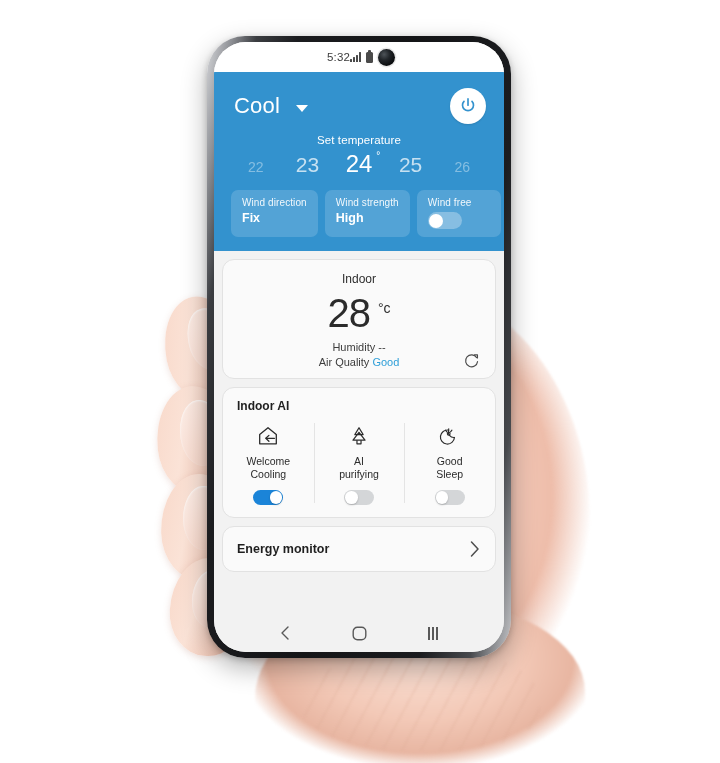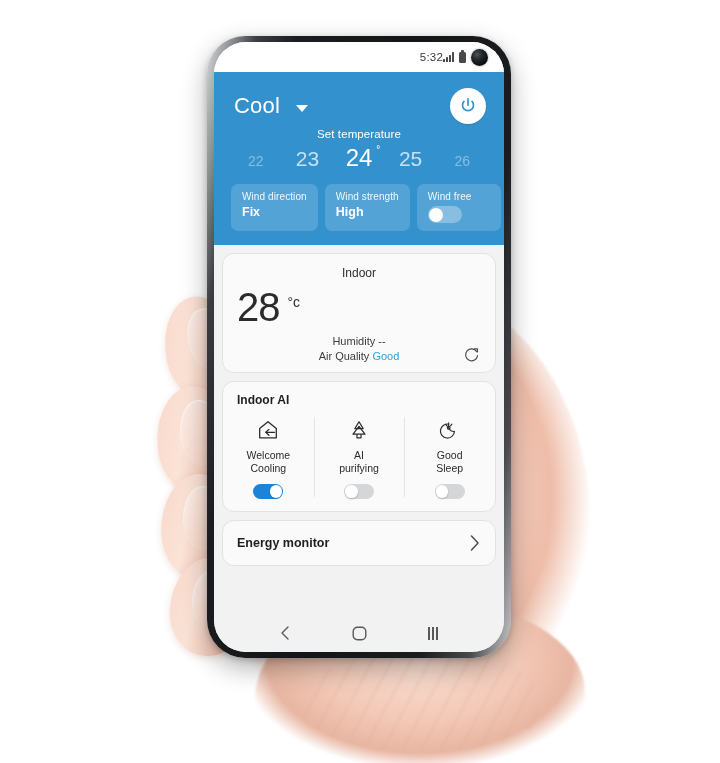--- a/index.html
+++ b/index.html
@@ -100,21 +100,21 @@
     display: flex;
     flex-direction: column;
   }
 
   
   .statusbar {
     height: 30px;
     background: #ffffff;
     display: flex;
     align-items: center;
-    justify-content: flex-end;
+    justify-content: center;
     padding: 0 16px 0 20px;
     flex: 0 0 auto;
     position: relative;
   }
   .status-time { font-size: 11.5px; color: #3b3b3b; letter-spacing: .2px; }
   .status-right { display: flex; align-items: center; gap: 5px; }
 
   .signal { display: flex; align-items: flex-end; gap: 1px; height: 10px; }
   .signal i { display: block; width: 2px; background: #4a4a4a; border-radius: .5px; }
   .signal i:nth-child(1){height:3px} .signal i:nth-child(2){height:5px}
@@ -175,20 +175,21 @@
     background: #ffffff;
     display: flex; align-items: center; justify-content: center;
     cursor: pointer;
     box-shadow: 0 1px 2px rgba(0,0,0,.12);
   }
 
   .set-temp-label {
     text-align: center;
     color: #ffffff;
     font-size: 11.5px;
+    margin-top: 6px;
     letter-spacing: .1px;
   }
 
   .temp-row {
     display: flex;
     align-items: baseline;
     justify-content: center;
     margin-top: 6px;
     padding: 0 16px;
     gap: 0;
@@ -250,21 +251,21 @@
   .card {
     background: #fafafa;
     border: 1px solid #e2e2e2;
     border-radius: 12px;
   }
 
   
   .indoor-card { padding: 12px 14px 10px 14px; position: relative; }
   .indoor-title { text-align: center; font-size: 12px; color: #2e2e2e; }
   .indoor-temp-row {
-    display: flex; align-items: flex-start; justify-content: flex-start;
+    display: flex; align-items: flex-start; justify-content: center;
     margin-top: 8px; gap: 8px;
   }
   .indoor-temp { font-size: 40px; color: #2b2b2b; line-height: .95; font-weight: 300; letter-spacing: -1px; }
   .indoor-unit { font-size: 14px; color: #2b2b2b; margin-top: 6px; }
   .indoor-sub { text-align: center; font-size: 11px; color: #3d3d3d; margin-top: 9px; }
   .indoor-sub2 { text-align: center; font-size: 11px; color: #3d3d3d; margin-top: 3px; }
   .aq-good { color: #2f9fd8; }
   .refresh-btn { position: absolute; right: 14px; bottom: 8px; cursor: pointer; width: 18px; height: 18px; }
 
   

